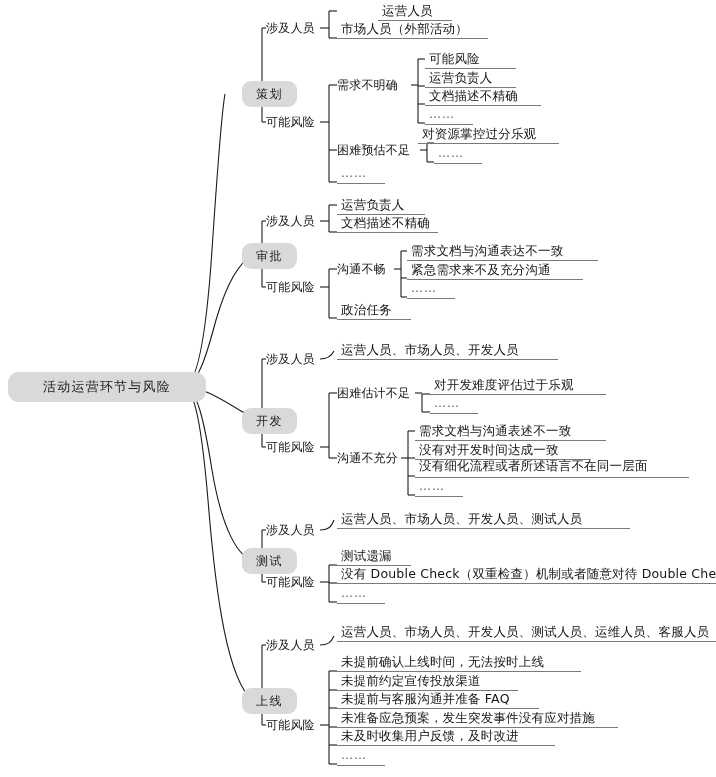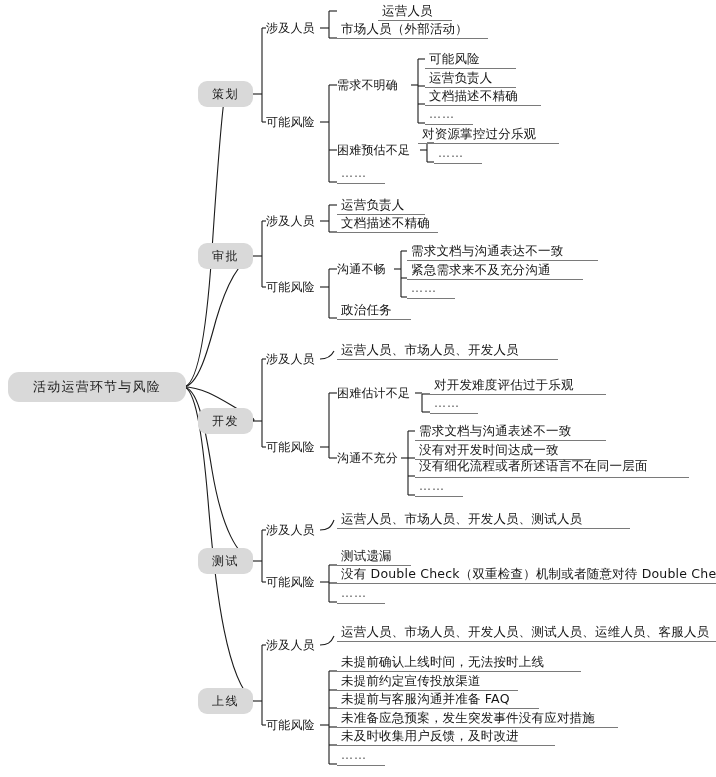--- a/index.html
+++ b/index.html
@@ -42,20 +42,21 @@
     align-items:center;
     justify-content:center;
     background:#d9d9d9;
     border-radius:9px;
     color:#1a1a1a;
     font-size:12px;
     letter-spacing:1.5px;
     white-space:nowrap;
     box-sizing:border-box;
     z-index:5;
+    margin-left:44px;
   }
   
   .cat-label{
     position:absolute;
     font-size:12px;
     color:#141414;
     white-space:nowrap;
     line-height:14px;
     letter-spacing:0.2px;
     z-index:4;
@@ -202,21 +203,21 @@
       <path d="M329,671 L329,764"></path>
       <path d="M329,671 L337,671"></path>
       <path d="M329,690 L337,690"></path>
       <path d="M329,708 L337,708"></path>
       <path d="M329,727 L337,727"></path>
       <path d="M329,745 L337,745"></path>
       <path d="M329,764 L337,764"></path>
     </g>
   </svg>
 
-  <div class="root-node" style="left:8px;top:372px;width:178px;height:30px;">
+  <div class="root-node" style="left:8px;top:372px;width:198px;height:30px;">
     <span>活动运营环节与风险</span>
   </div>
 
   <div class="branch-node" style="left:198px;top:81px;width:55px;height:26px;">
     <span>策划</span>
   </div>
   <div class="branch-node" style="left:198px;top:243px;width:55px;height:26px;">
     <span>审批</span>
   </div>
   <div class="branch-node" style="left:198px;top:408px;width:55px;height:26px;">

